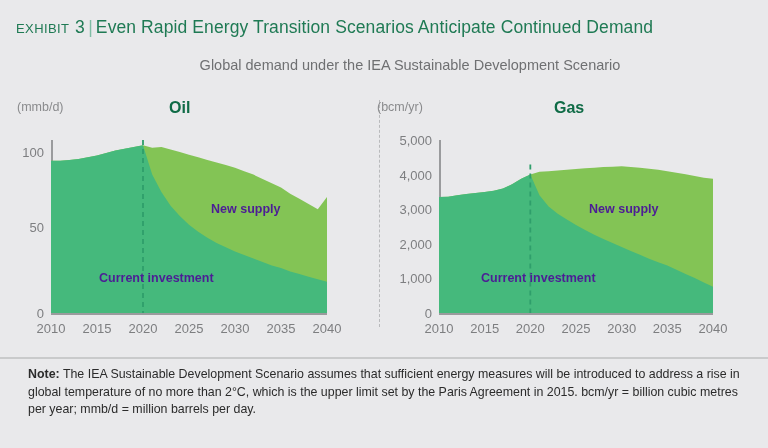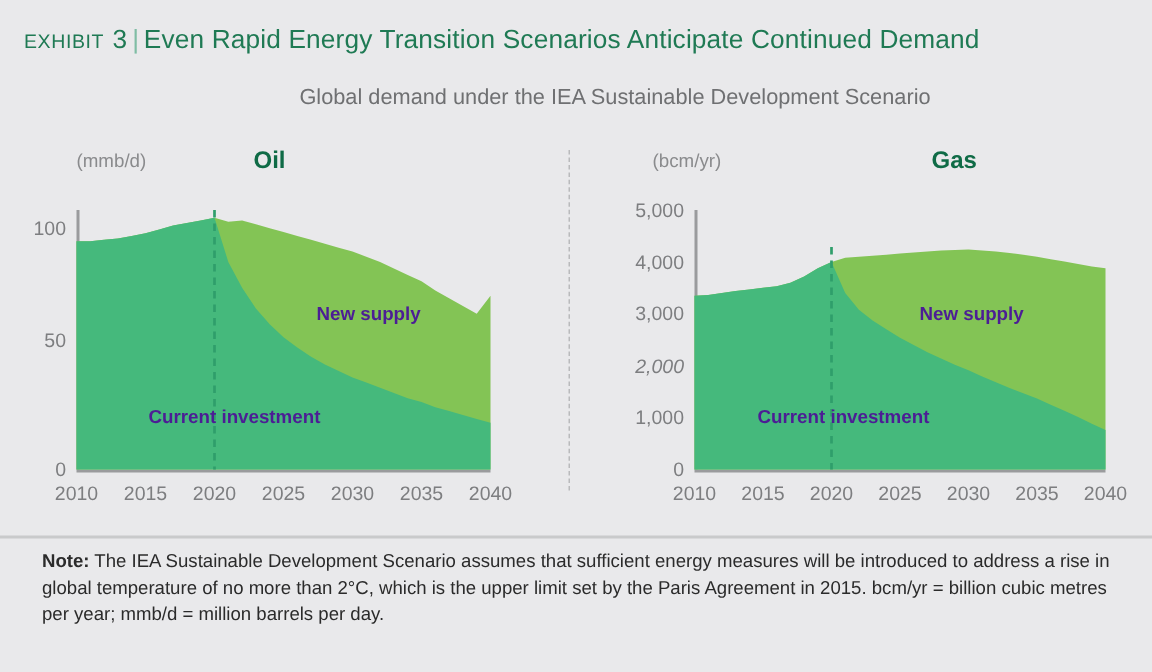--- a/index.html
+++ b/index.html
@@ -56,43 +56,42 @@
     color: #6f7072;
     padding-left: 26px;
   }
 
   
   .panel {
     position: absolute;
     top: 96px;
   }
   .panel.oil  { left: 14px;  width: 352px; height: 235px; }
-  .panel.gas  { left: 398px; width: 352px; height: 235px; text-align: center; }
+  .panel.gas  { left: 374px; width: 352px; height: 235px; text-align: center; }
 
   .unit-label {
     position: absolute;
     top: 4px;
     font-size: 12.5px;
     color: #8a8b8d;
     white-space: nowrap;
-    margin-left: 34px;
   }
   .panel.oil .unit-label { left: 3px; }
   .panel.gas .unit-label { left: 3px; }
 
   .panel-title {
     position: absolute;
     top: 3px;
     font-size: 16px;
     font-weight: bold;
     color: #0f6b46;
     white-space: nowrap;
   }
   .panel.oil .panel-title { left: 155px; }
-  .panel.gas .panel-title { left: 180px; margin-left: 43px; }
+  .panel.gas .panel-title { left: 180px; }
 
   .plot {
     position: absolute;
     left: 37px;
     top: 44px;
     width: 276px;
     height: 173px;
   }
   .panel.gas .plot {
     left: 65px;
@@ -234,21 +233,21 @@
       <div class="axis-x"></div>
       <svg class="area-svg" id="svg-gas" viewBox="0 0 274 173" preserveAspectRatio="none">
           <path d="M 0.00 57.09 L 9.13 56.74 L 18.27 55.36 L 27.40 53.98 L 36.53 52.94 L 45.67 51.90 L 54.80 50.86 L 63.93 48.44 L 73.07 44.29 L 82.20 38.75 L 91.33 34.60 L 100.47 31.83 L 109.60 31.14 L 118.73 30.45 L 127.87 29.76 L 137.00 29.06 L 146.13 28.37 L 155.27 27.68 L 164.40 26.99 L 173.53 26.64 L 182.67 26.30 L 191.80 26.99 L 200.93 27.68 L 210.07 28.72 L 219.20 29.76 L 228.33 31.14 L 237.47 32.87 L 246.60 34.25 L 255.73 35.98 L 264.87 37.71 L 274.00 38.75 L 274.00 173.00 L 0.00 173.00 Z" fill="#83c455"></path>
           <path d="M 0.00 57.09 L 9.13 56.74 L 18.27 55.36 L 27.40 53.98 L 36.53 52.94 L 45.67 51.90 L 54.80 50.86 L 63.93 48.44 L 73.07 44.29 L 82.20 38.75 L 91.33 34.60 L 100.47 55.36 L 109.60 66.43 L 118.73 73.70 L 127.87 79.58 L 137.00 85.12 L 146.13 89.96 L 155.27 94.80 L 164.40 98.96 L 173.53 103.11 L 182.67 106.91 L 191.80 111.07 L 200.93 114.87 L 210.07 118.68 L 219.20 122.14 L 228.33 125.60 L 237.47 129.75 L 246.60 133.90 L 255.73 138.05 L 264.87 142.55 L 274.00 146.70 L 274.00 173.00 L 0.00 173.00 Z" fill="#45b97c"></path>
           <line x1="91.33333333333333" x2="91.33333333333333" y1="24.599999999999994" y2="173" stroke="#2f9e6b" stroke-width="1.8" stroke-dasharray="5 4"></line>
         </svg>
       <div class="series-label lbl-new-gas">New supply</div>
       <div class="series-label lbl-cur-gas">Current investment</div>
     <div class="ytick" style="top: 173px;">0</div>
         <div class="ytick" style="top: 138.4px;">1,000</div>
-        <div class="ytick" style="top: 103.8px; font-style: italic;">2,000</div>
+        <div class="ytick" style="top: 103.8px;">2,000</div>
         <div class="ytick" style="top: 69.2px;">3,000</div>
         <div class="ytick" style="top: 34.6px;">4,000</div>
         <div class="ytick" style="top: 0px;">5,000</div>
         <div class="xtick" style="left: 0px;">2010</div>
         <div class="xtick" style="left: 45.6667px;">2015</div>
         <div class="xtick" style="left: 91.3333px;">2020</div>
         <div class="xtick" style="left: 137px;">2025</div>
         <div class="xtick" style="left: 182.667px;">2030</div>
         <div class="xtick" style="left: 228.333px;">2035</div>
         <div class="xtick" style="left: 274px;">2040</div>

